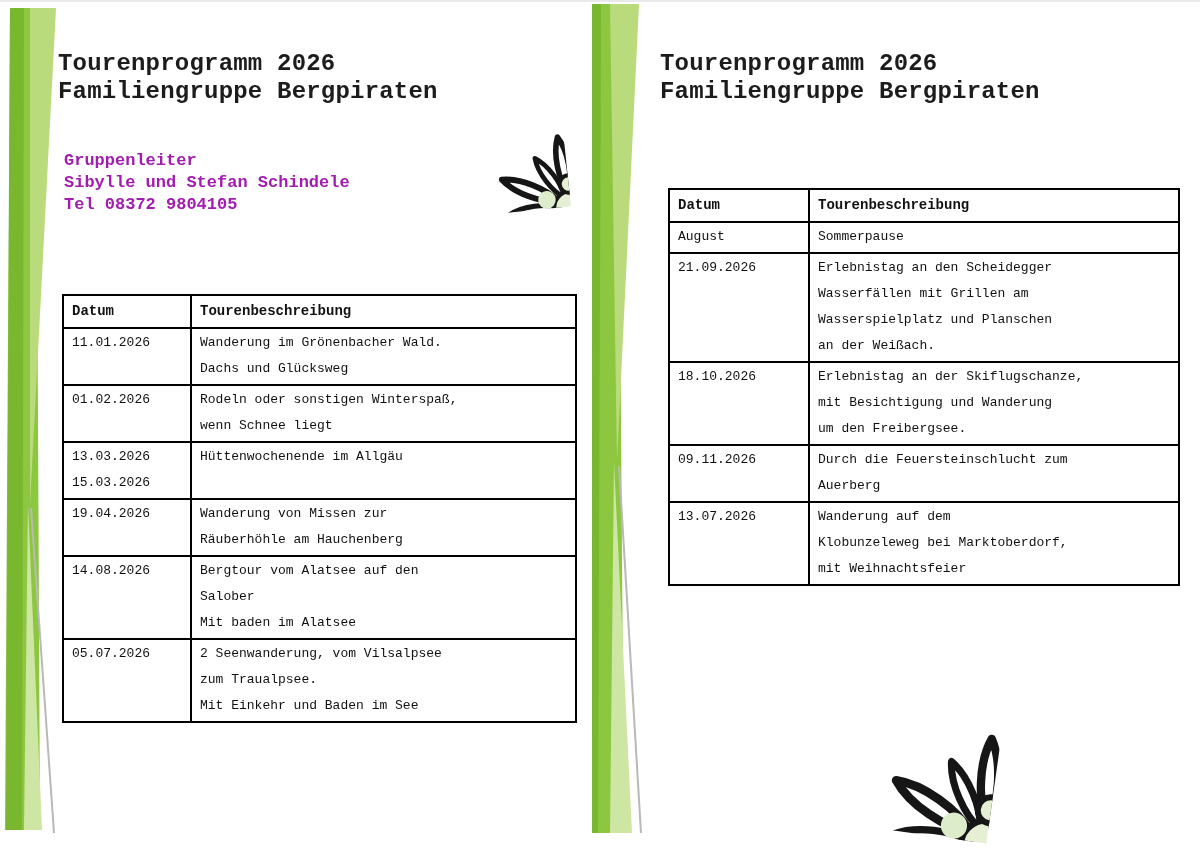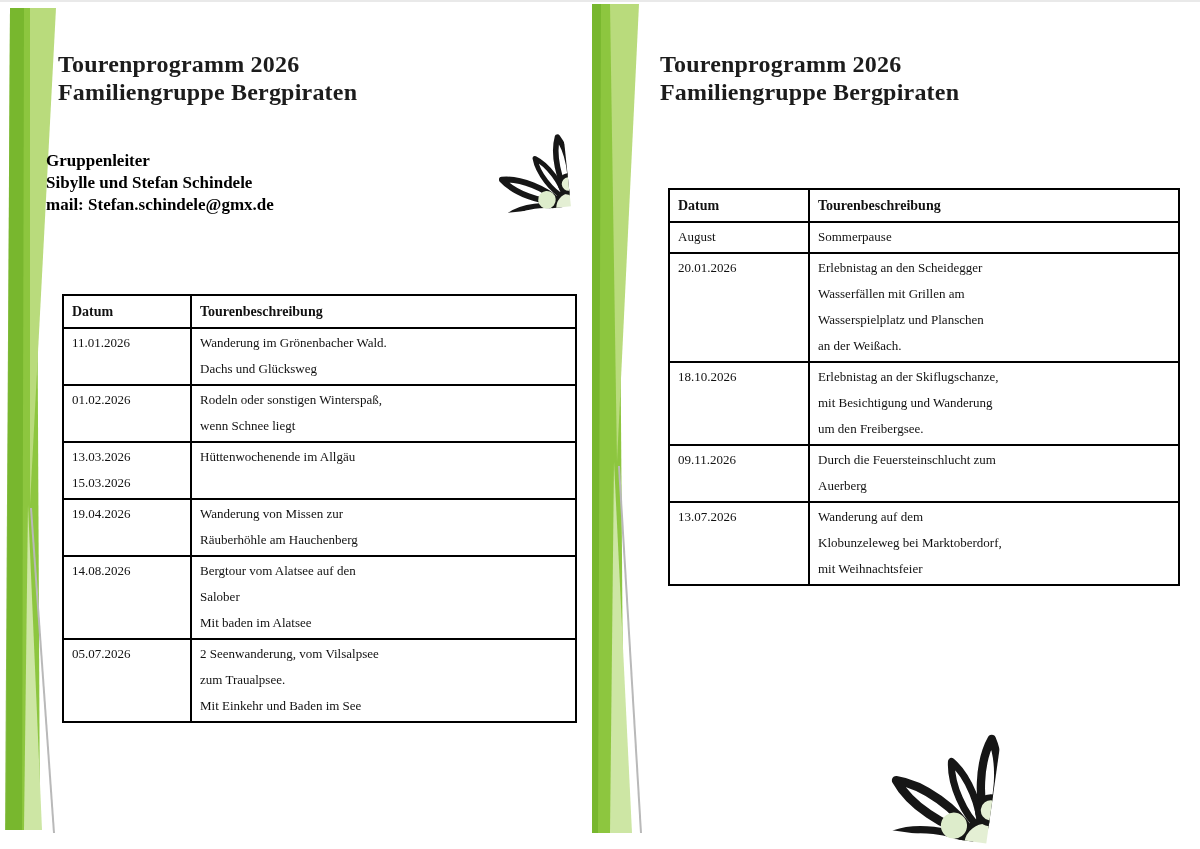--- a/index.html
+++ b/index.html
@@ -1,29 +1,29 @@
 <!DOCTYPE html>
 <html><head>
 <meta charset="utf-8">
 <style>
   html,body{margin:0;padding:0;background:#fff;}
   .canvas{
     position:relative;width:1200px;height:849px;background:#ffffff;overflow:hidden;
-    font-family:Liberation Serif, serif;color:#1a1a1a;
+    font-family:Liberation Mono, monospace;color:#1a1a1a;
   }
   .top-hairline{position:absolute;left:0;top:0;width:1200px;height:2px;background:#e9e9e9;}
   .decor{position:absolute;left:0;top:0;width:1200px;height:849px;pointer-events:none;}
   .title{
     position:absolute;font-size:24px;font-weight:bold;line-height:28px;
     white-space:pre-line;letter-spacing:.2px;color:#1c1c1c;
   }
   .title.left{left:58px;top:50px;}
   .title.right{left:660px;top:50px;}
   .leader{
-    position:absolute;left:46px;top:150px;font-size:17px;font-weight:bold;line-height:22px;color:#000000;
+    position:absolute;left:64px;top:150px;font-size:17px;font-weight:bold;line-height:22px;color:#a21caf;
   }
   table.tour{position:absolute;border-collapse:collapse;background:#fff;table-layout:fixed;}
   table.tour.left-table{left:62px;top:294px;width:515px;}
   table.tour.right-table{left:668px;top:188px;width:512px;}
   table.tour td,table.tour th{
     border:2px solid #000;vertical-align:top;padding:1px 8px 2px 8px;
     font-size:13px;line-height:26px;white-space:pre-line;text-align:left;color:#111;
   }
   table.tour th{font-size:14px;line-height:27px;padding-top:2px;}
   .left-table col.c-date{width:128px;}
@@ -91,21 +91,21 @@
   <div class="title left">Tourenprogramm 2026
 Familiengruppe Bergpiraten</div>
 
   <svg class="flower small" viewBox="-100 -100 200 200">
     <use href="#edelweiss"></use>
   </svg>
 
   <div class="leader">
     <div>Gruppenleiter</div>
     <div>Sibylle und Stefan Schindele</div>
-    <div>mail: Stefan.schindele@gmx.de</div>
+    <div>Tel 08372 9804105</div>
   </div>
 
   <table class="tour left-table">
     <colgroup>
         <col class="c-date">
         <col>
       </colgroup>
     <tbody>
         <tr>
       <th>Datum</th>
@@ -157,21 +157,21 @@
     <tbody>
         <tr>
       <th>Datum</th>
       <th>Tourenbeschreibung</th>
     </tr>
     <tr>
       <td>August</td>
       <td>Sommerpause</td>
     </tr>
     <tr>
-      <td>20.01.2026</td>
+      <td>21.09.2026</td>
       <td>Erlebnistag an den Scheidegger
 Wasserfällen mit Grillen am
 Wasserspielplatz und Planschen
 an der Weißach.</td>
     </tr>
     <tr>
       <td>18.10.2026</td>
       <td>Erlebnistag an der Skiflugschanze,
 mit Besichtigung und Wanderung
 um den Freibergsee.</td>

